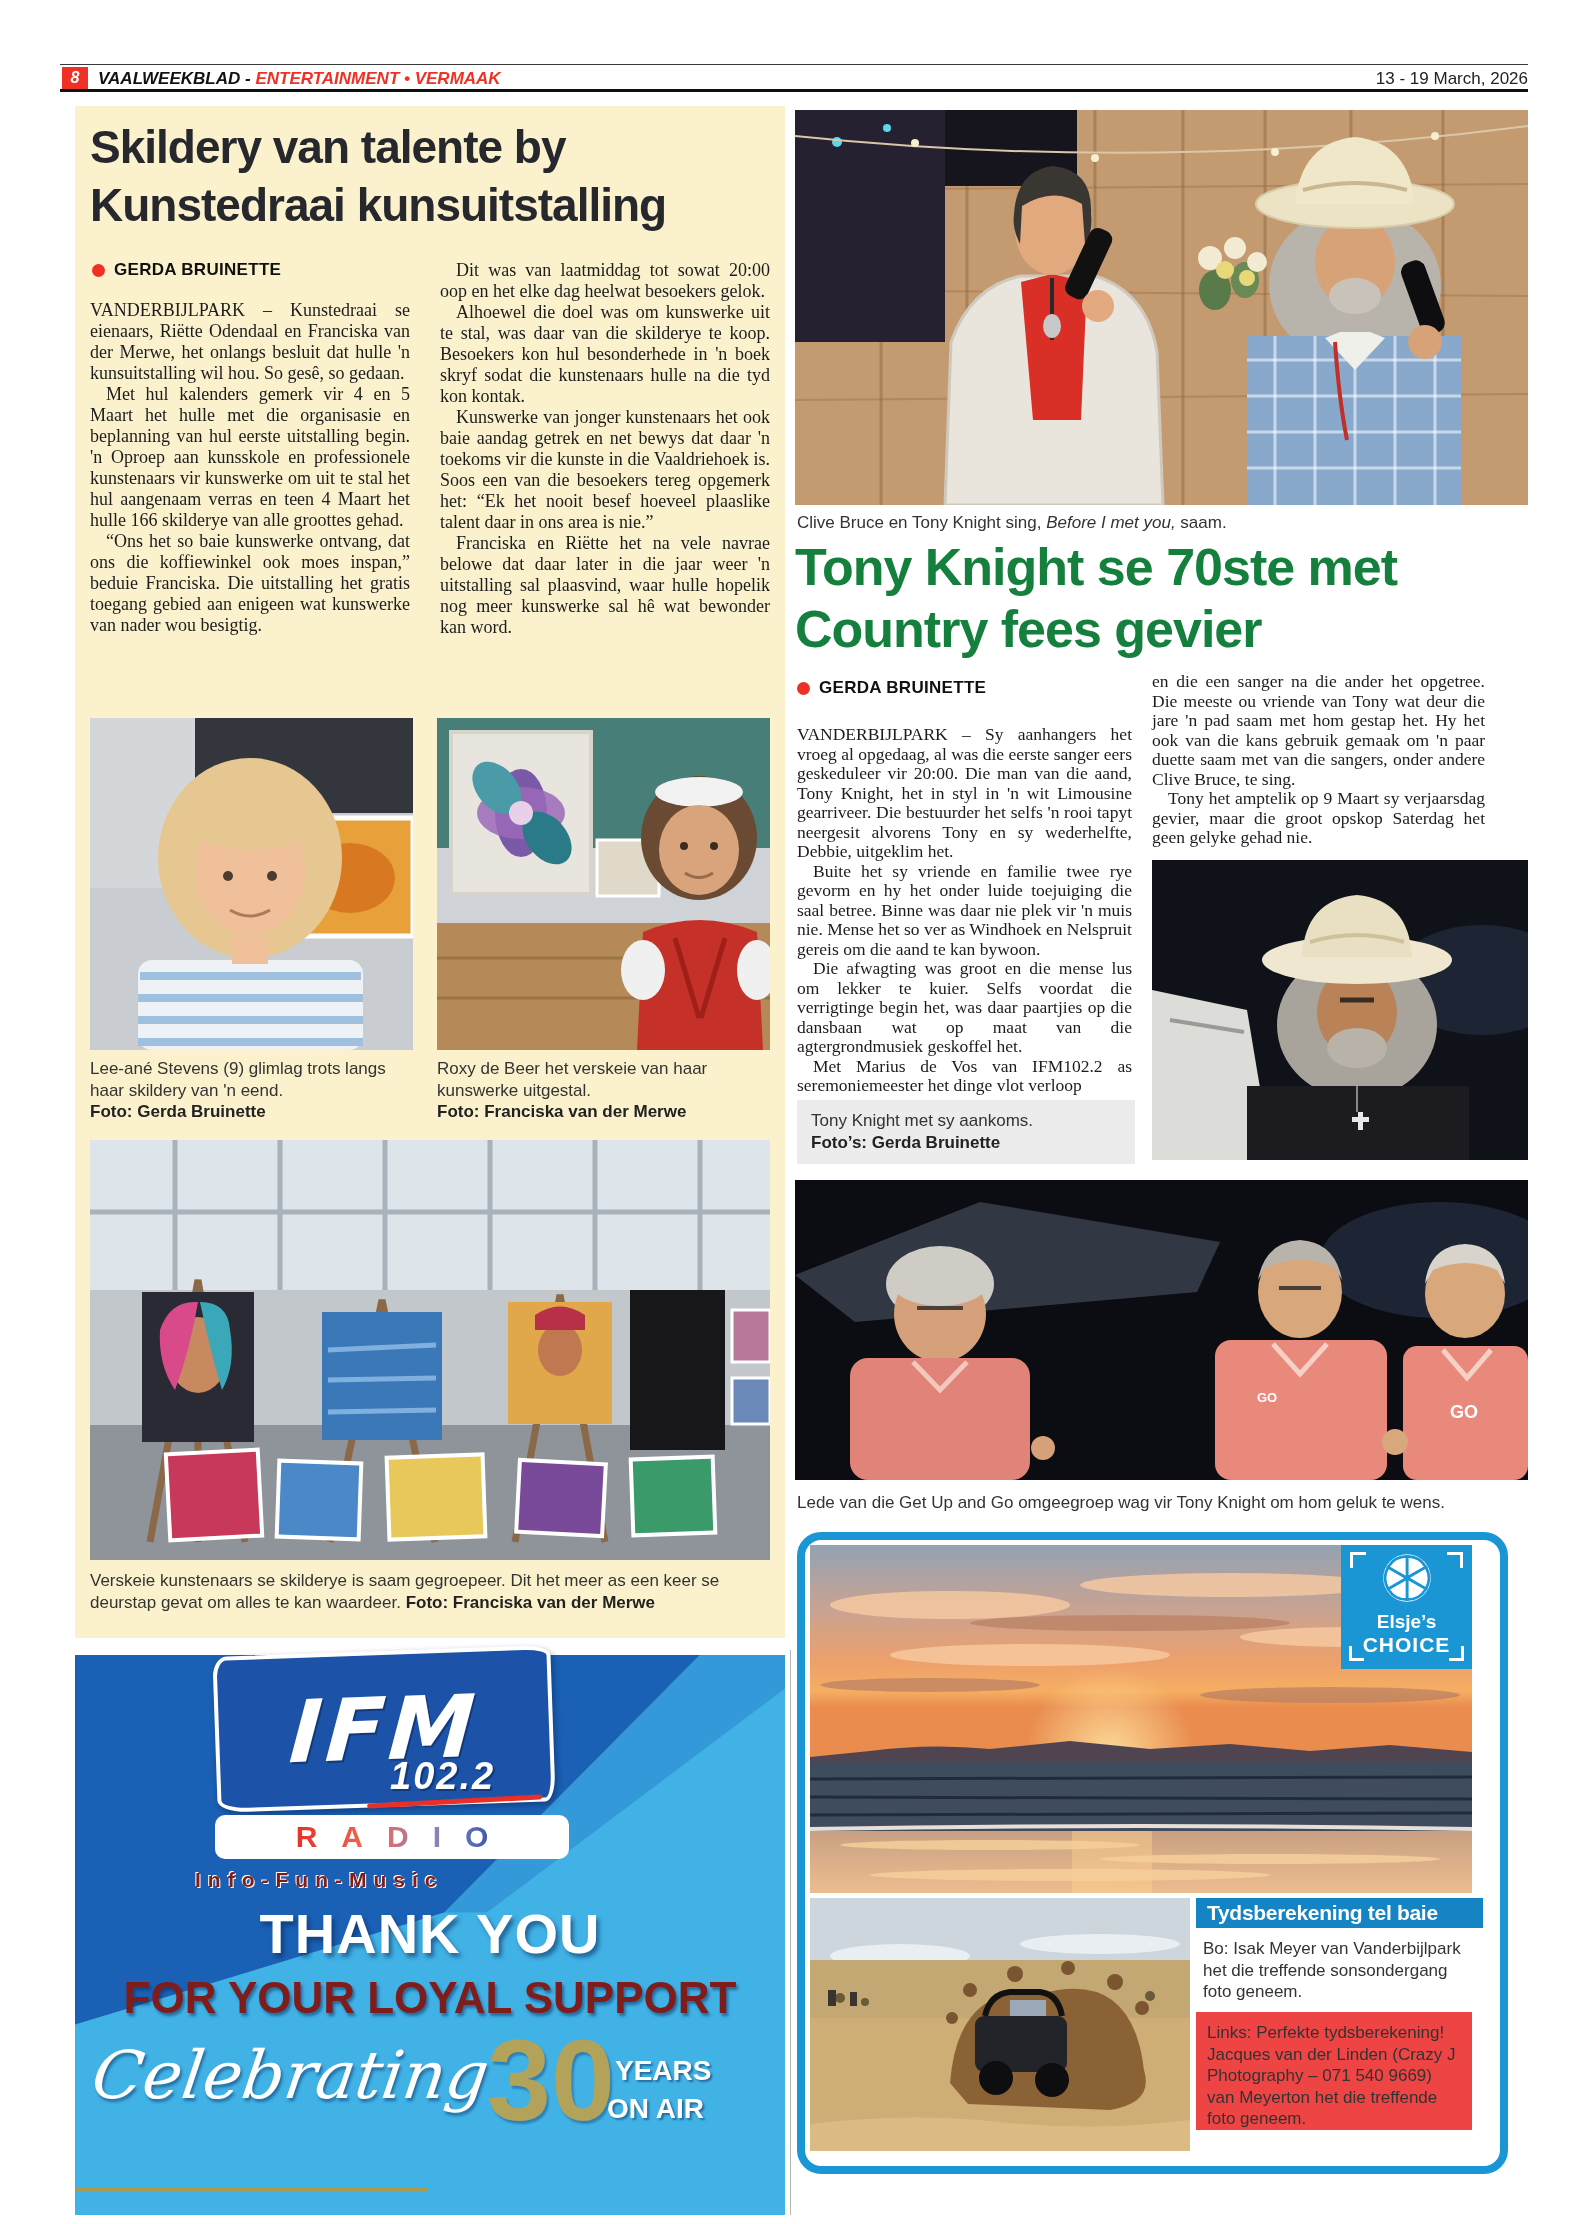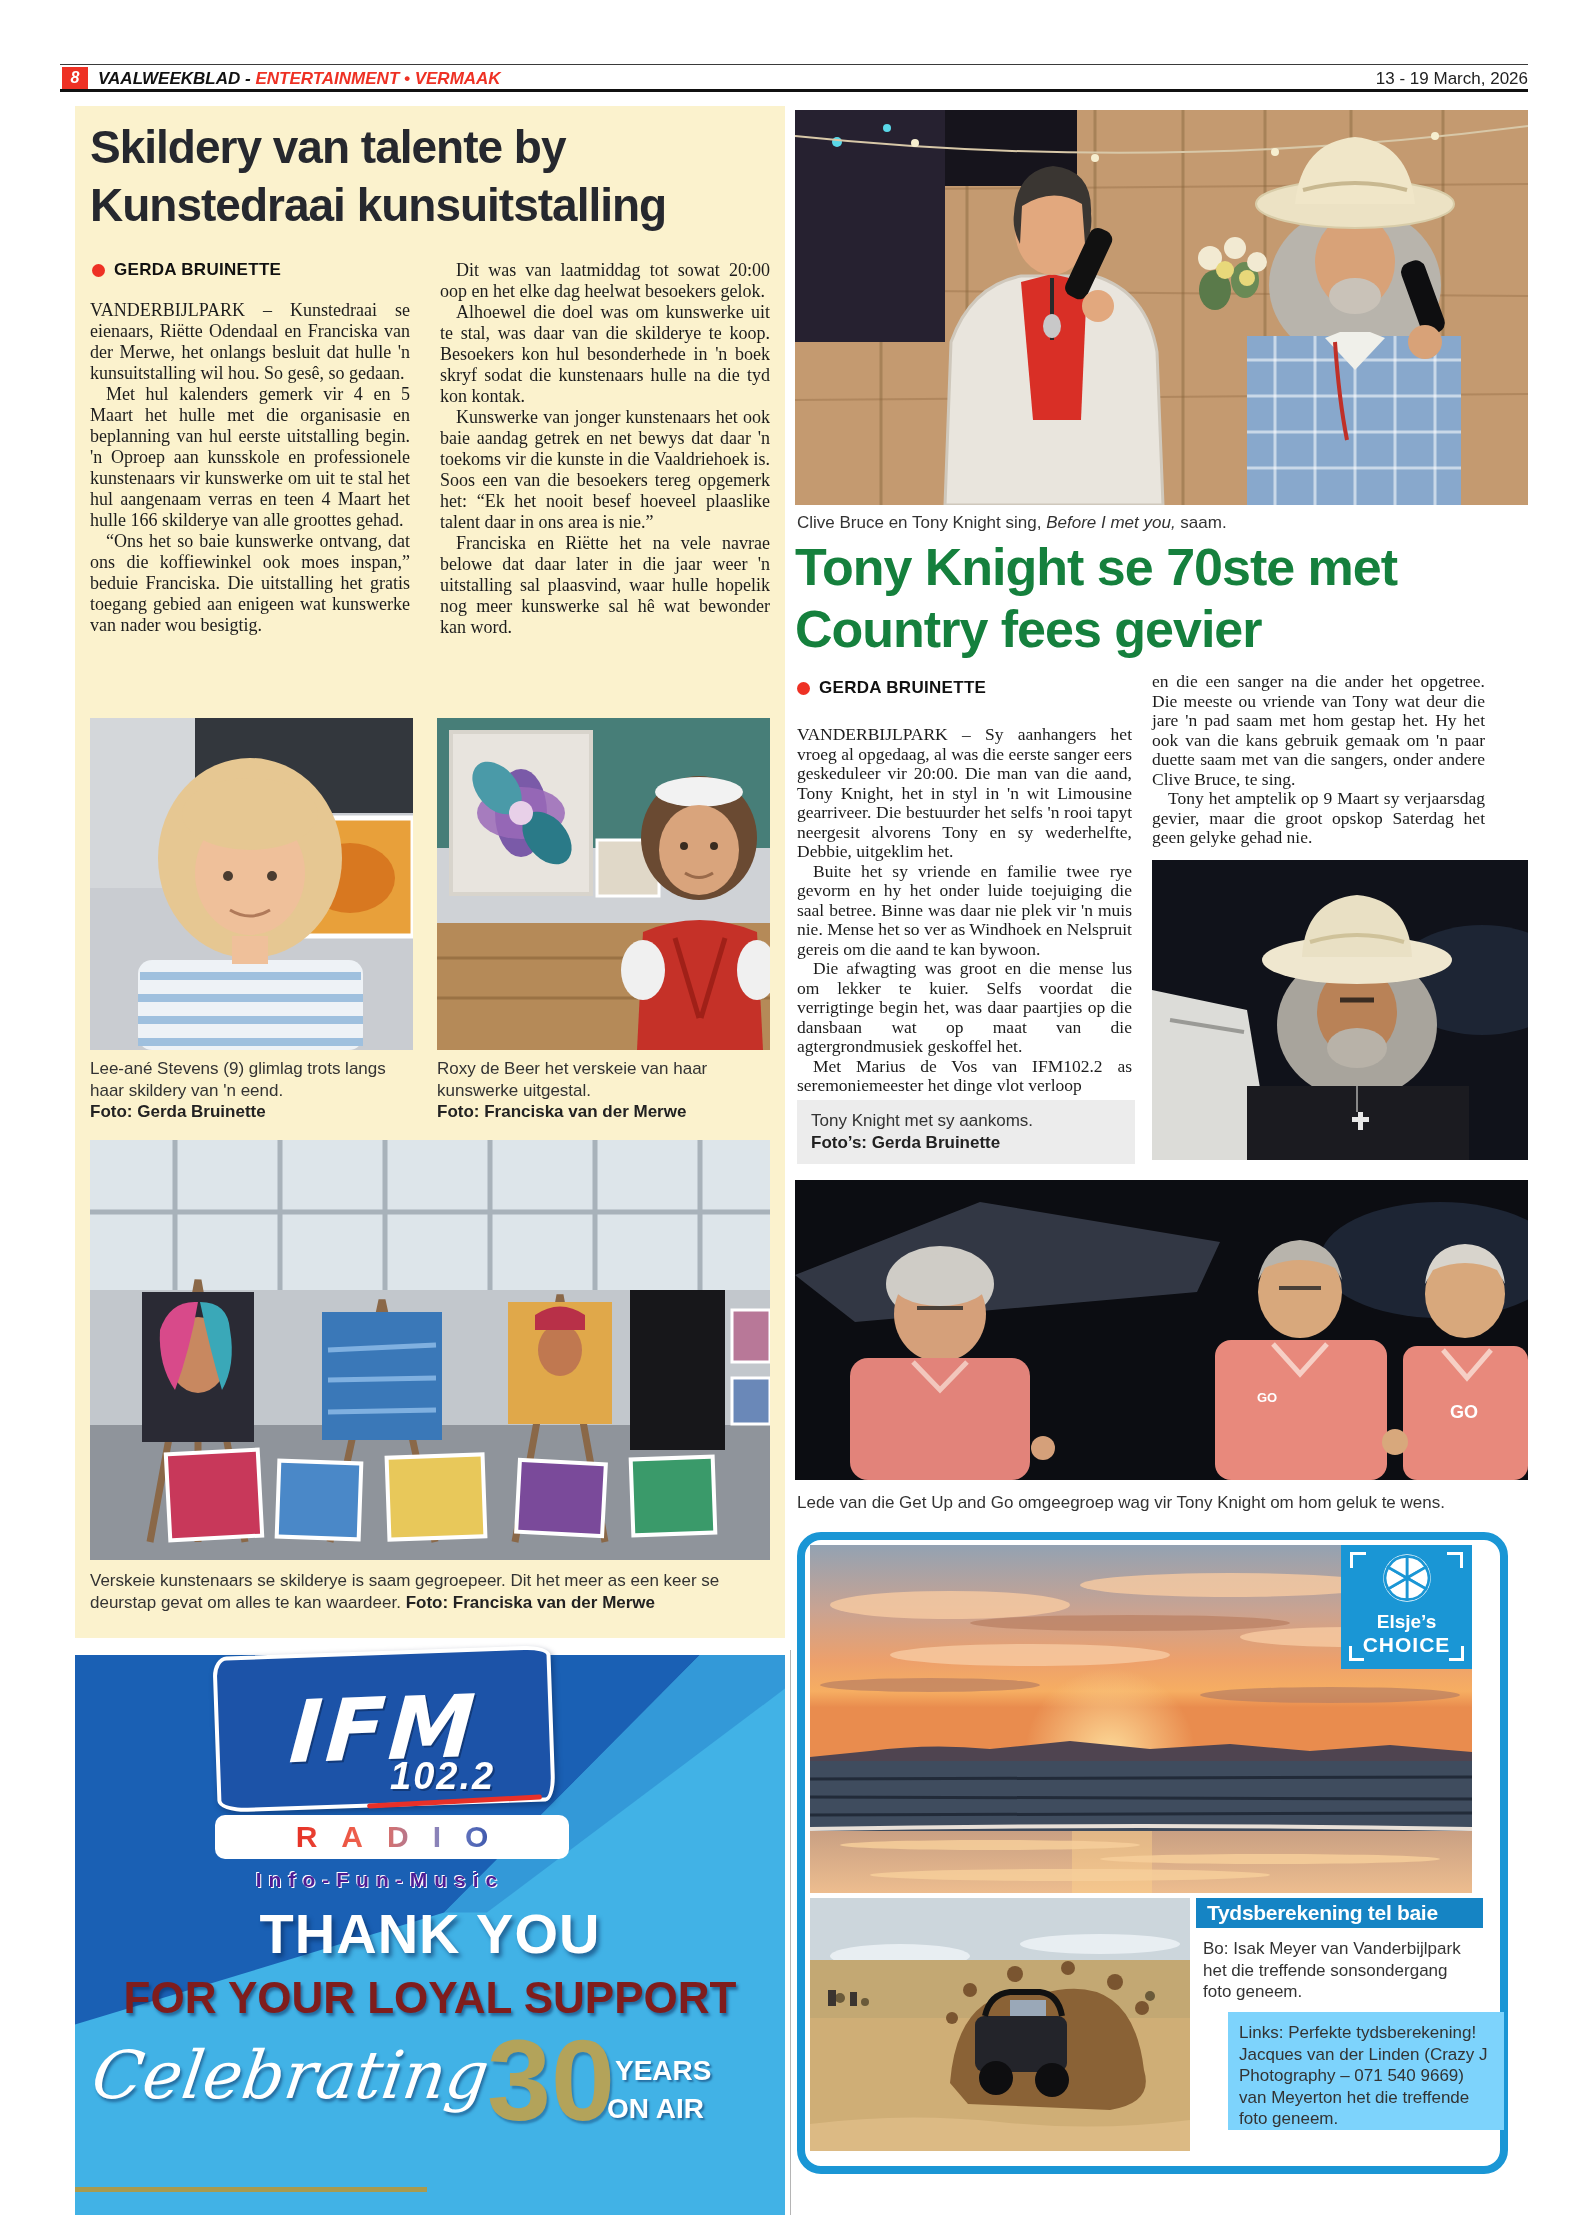--- a/index.html
+++ b/index.html
@@ -45,21 +45,21 @@
                 border-right:3px solid #fff;border-top:3px solid #fff;}
   .badge .bname{font-size:19px;font-weight:bold;margin-top:2px;}
   .badge .bword{position:relative;display:inline-block;font-size:21px;font-weight:bold;
                 letter-spacing:1px;padding:0 12px 4px;}
   .badge .bword::before{content:"";position:absolute;left:-2px;bottom:0;width:12px;height:12px;
                  border-left:3px solid #fff;border-bottom:3px solid #fff;}
   .badge .bword::after{content:"";position:absolute;right:-2px;bottom:0;width:12px;height:12px;
                 border-right:3px solid #fff;border-bottom:3px solid #fff;}
   .banner{background:#1584c4;color:#fff;font-weight:bold;font-size:21px;line-height:30px;
           padding-left:11px;letter-spacing:-0.3px;}
-  .graybox2{background:#7dd3fc;margin-left:32px;}
+  .graybox2{background:#ef4444;}
 
   
   .ad{background:#41b2e6;}
   .ad .darkwedge{position:absolute;left:0;top:0;width:100%;height:100%;
        background:#1a60b4;clip-path:polygon(0 0,88% 0,52% 46%,0 66%);}
   .ad .midwedge{position:absolute;left:0;top:0;width:100%;height:100%;
        background:#2e8fd2;clip-path:polygon(88% 0,100% 0,100% 6%,58% 46%,52% 46%);opacity:.7;}
   .ifm-patch{background:#1c53a8;border:4px solid #fff;
              border-radius:14px 26px 10px 30px / 20px 10px 26px 12px;
              transform:rotate(-2deg);box-shadow:2px 3px 6px rgba(0,20,60,.4);
@@ -71,21 +71,21 @@
         text-shadow:2px 2px 0 #123a7a;letter-spacing:2px;}
   .swoosh{background:#e83028;height:5px;border-radius:3px;transform:rotate(-3deg);}
   .radio-bar{background:#fff;border-radius:10px;text-align:center;
              font-size:30px;font-weight:bold;line-height:44px;letter-spacing:24px;
              padding-left:24px;color:#d5402e;}
   @supports (-webkit-background-clip:text){
     .radio-bar{background:#fff;} 
     .radio-bar span{background:linear-gradient(90deg,#e63226 0%,#ef6a55 35%,#7a86c8 70%,#1d3f9e 100%);
       -webkit-background-clip:text;background-clip:text;color:transparent;}
   }
-  .tagline{color:#4c1d95;font-weight:bold;font-size:21px;letter-spacing:7px;text-align:center;
+  .tagline{color:#7f1d1d;font-weight:bold;font-size:21px;letter-spacing:7px;text-align:left;
            text-shadow:1px 1px 0 #fff,-1px -1px 0 #fff;}
   .thank{color:#fff;font-weight:bold;font-size:56px;text-align:center;letter-spacing:1px;
          text-shadow:3px 4px 4px rgba(8,40,90,.55);}
   .support{color:#7f1d1d;font-weight:bold;font-size:44px;text-align:center;
            text-shadow:2px 3px 3px rgba(8,40,90,.5);}
   .celeb{font-family:"DejaVu Serif",serif;font-style:italic;color:#fff;font-size:66px;
          transform:skewX(-8deg);text-shadow:2px 3px 3px rgba(8,40,90,.5);}
   .gold30{color:#b3a35a;font-weight:bold;font-size:115px;line-height:1;
           text-shadow:2px 3px 2px rgba(8,40,90,.35);}
   .yearsw{color:#fff;font-weight:bold;font-size:28px;text-shadow:2px 2px 2px rgba(8,40,90,.5);}

